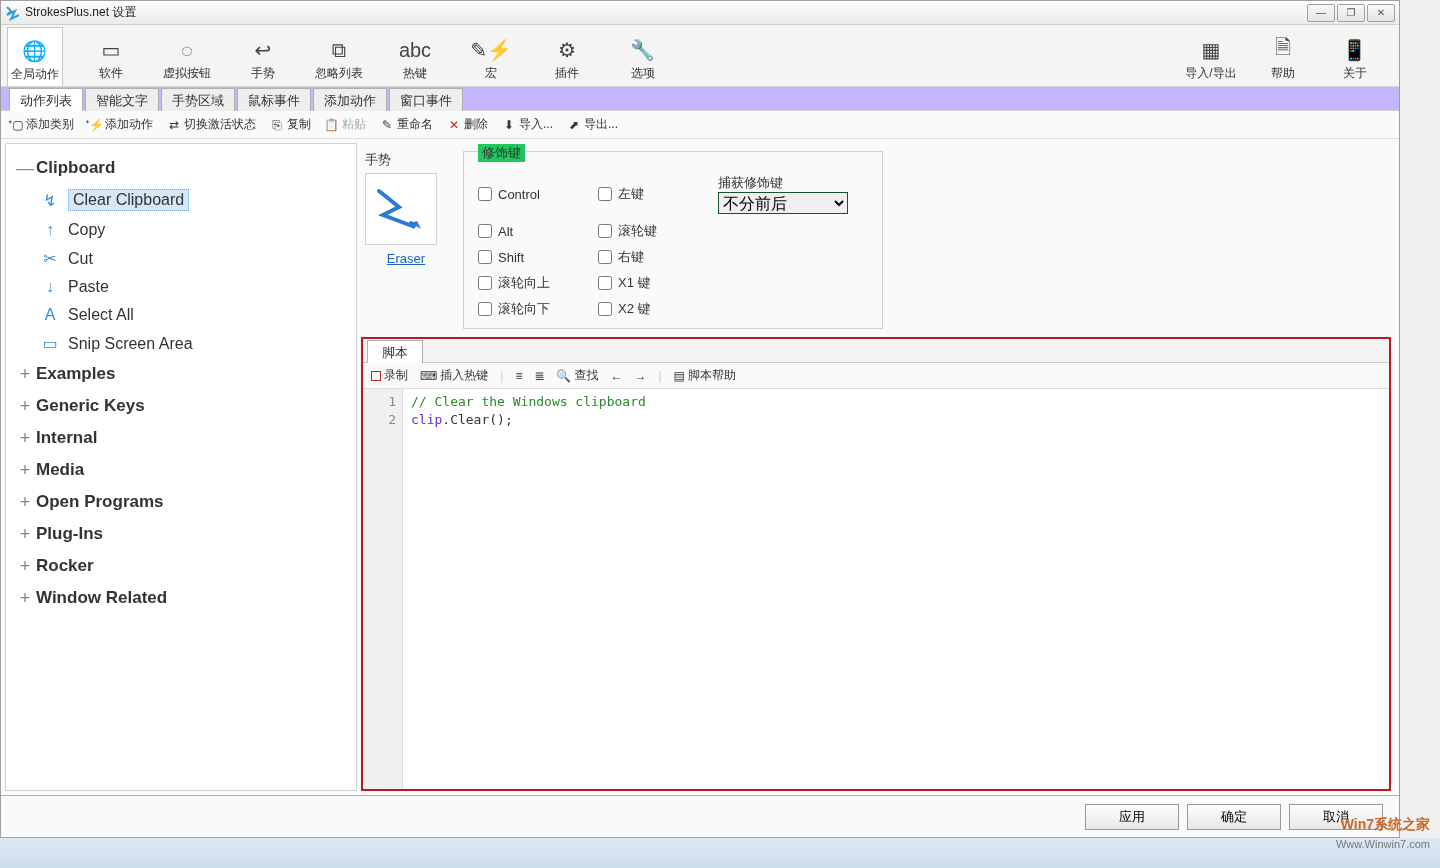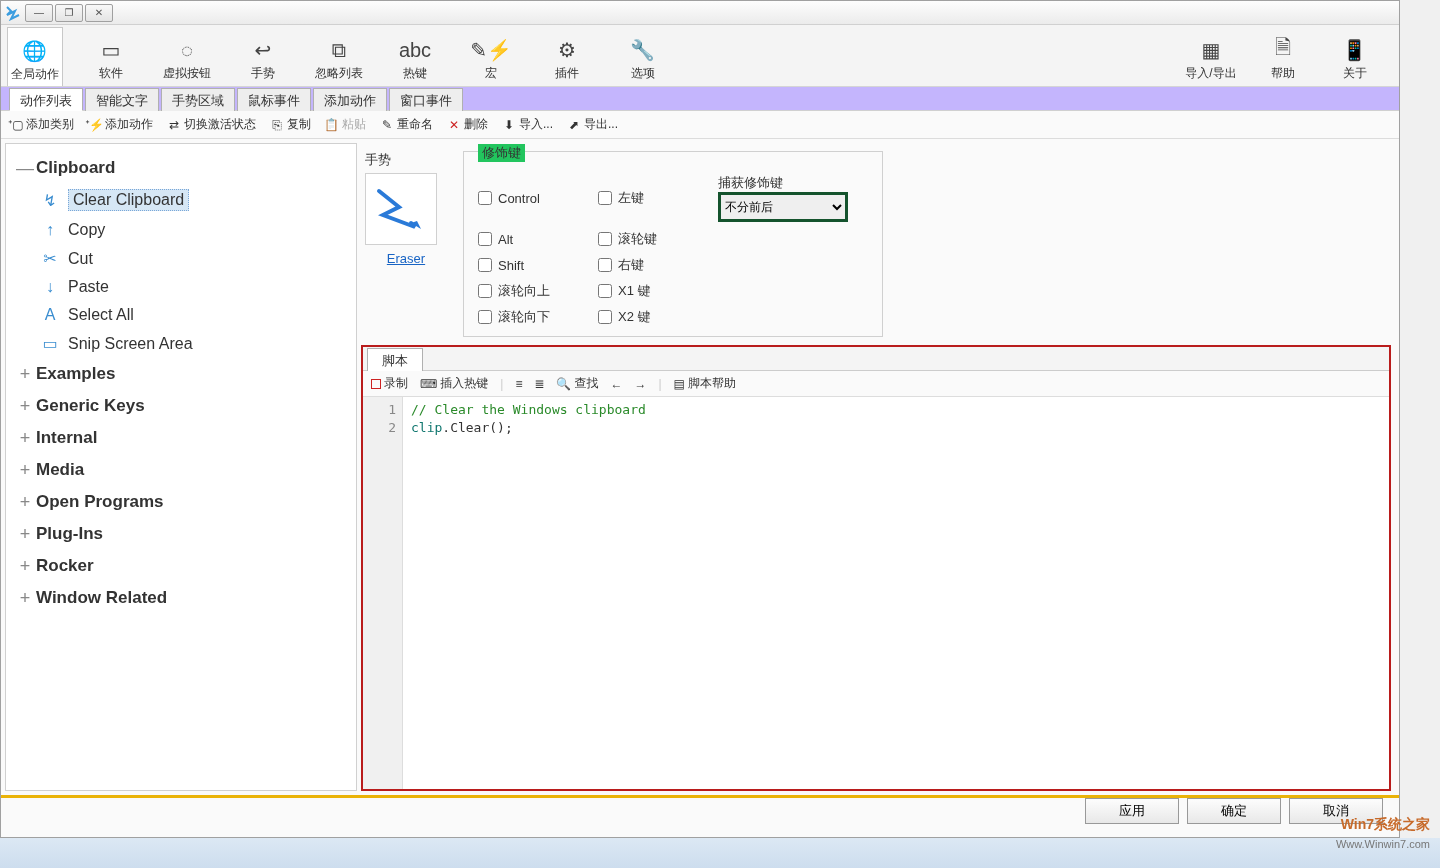--- a/index.html
+++ b/index.html
@@ -42,51 +42,52 @@
 .gesture-box { width: 82px; }
 .gesture-label { font-size: 13px; color: #333; margin-bottom: 4px; }
 .gesture-preview { width: 72px; height: 72px; border: 1px solid #d0d0d0; background: #fff; display: flex; align-items: center; justify-content: center; }
 .gesture-name { color: #1864c4; text-decoration: underline; font-size: 13px; cursor: pointer; display: block; text-align: center; margin-top: 6px; }
 .modifier-box { flex: 1; border: 1px solid #d0d0d0; background: #fafafa; padding: 10px 14px; max-width: 420px; }
 .modifier-title { font-size: 13px; color: #333; margin-bottom: 8px; position: relative; top: -18px; background: #22c55e; display: inline-block; padding: 0 4px; }
 .modifier-grid { display: grid; grid-template-columns: 110px 110px 140px; gap: 8px 10px; margin-top: -14px; }
 .chk { display: flex; align-items: center; gap: 6px; font-size: 13px; }
 .chk input { width: 14px; height: 14px; }
 .capture-label { font-size: 13px; }
-.select { width: 130px; height: 30px; border: 3px solid #14532d; font-size: 12px; }
+.select { width: 130px; height: 22px; border: 1px solid #14532d; font-size: 16px; }
 
 .below-checks { padding: 6px 6px; }
 
 .script-section { flex: 1; display: flex; flex-direction: column; border: 2px solid #b91c1c; background: #fff; min-height: 0; }
 .script-tab-row { display: flex; border-bottom: 1px solid #ccc; background: #f4f4f4; height: 24px; }
 .script-tab { padding: 3px 14px; border: 1px solid #b0b0b0; border-bottom: none; background: #fff; font-size: 13px; position: relative; top: 1px; margin-left: 4px; }
 .script-toolbar { height: 26px; border-bottom: 1px solid #ddd; display: flex; align-items: center; gap: 12px; padding: 0 8px; font-size: 12px; background: #fafafa; }
 .script-editor { flex: 1; display: flex; font-family: Consolas, monospace; font-size: 13px; }
 .gutter { width: 40px; background: #f0f0f0; border-right: 1px solid #ddd; padding: 4px 6px; text-align: right; color: #888; line-height: 18px; }
 .code { flex: 1; padding: 4px 8px; line-height: 18px; white-space: pre; }
 .code .comment { color: #2a8a2a; }
-.code .obj { color: #0f766e; }
-
-.footer { height: 42px; background: #fafafa; border-top: 3px solid #eab308; display: flex; justify-content: flex-end; padding: 0 16px; gap: 8px; }
+.code .obj { color: #6d28d9; }
+
+.footer { height: 42px; background: #fafafa; border-top: 1px solid #eab308; display: flex; justify-content: flex-end; align-items: center; padding: 0 16px; gap: 8px; }
 .footer-btn { width: 94px; height: 26px; border: 1px solid #999; background: linear-gradient(#fdfdfd, #e8e8e8); font-size: 13px; cursor: pointer; }
 
 .watermark { position: absolute; right: 10px; bottom: 34px; font-size: 14px; color: #c76a2a; font-weight: bold; pointer-events: none; }
 .watermark2 { position: absolute; right: 10px; bottom: 18px; font-size: 11px; color: #777; pointer-events: none; }
 .taskbar-hint { height: 30px; background: linear-gradient(#dce8f4, #cdddee); }
 </style>
 </head>
 <body>
 
 <div class="window">
   <div class="titlebar">
     <span class="titlebar-icon">
       <svg width="16" height="16" viewBox="0 0 16 16">
           <path d="M2 2 L6 6 L2 10 L10 6 L6 14 L14 10" stroke="#3a9de0" stroke-width="2" fill="none"></path>
         </svg>
     </span>
+    <span class="titlebar-text">StrokesPlus.net 设置</span>
     <div class="window-controls">
       <div class="win-btn">—</div>
       <div class="win-btn">❐</div>
       <div class="win-btn">✕</div>
     </div>
   </div>
 
   <div class="main-toolbar">
     <div class="tool-group-left" id="tool-left">
         <div class="tool-btn active">

